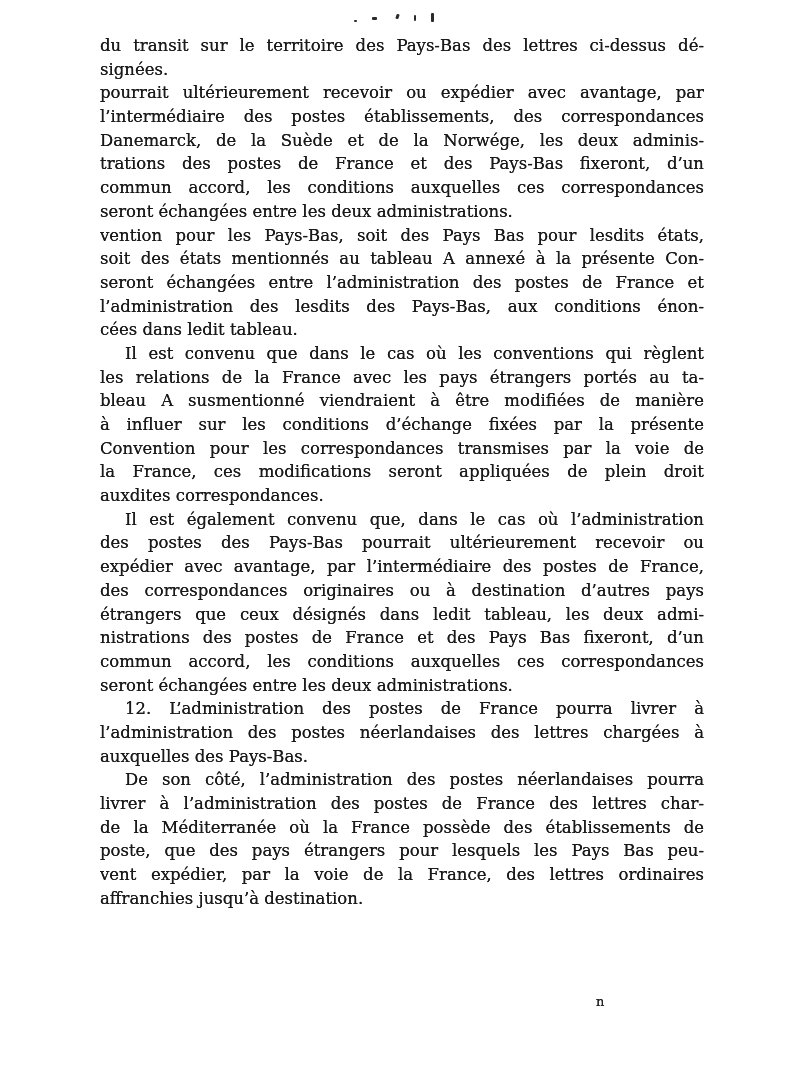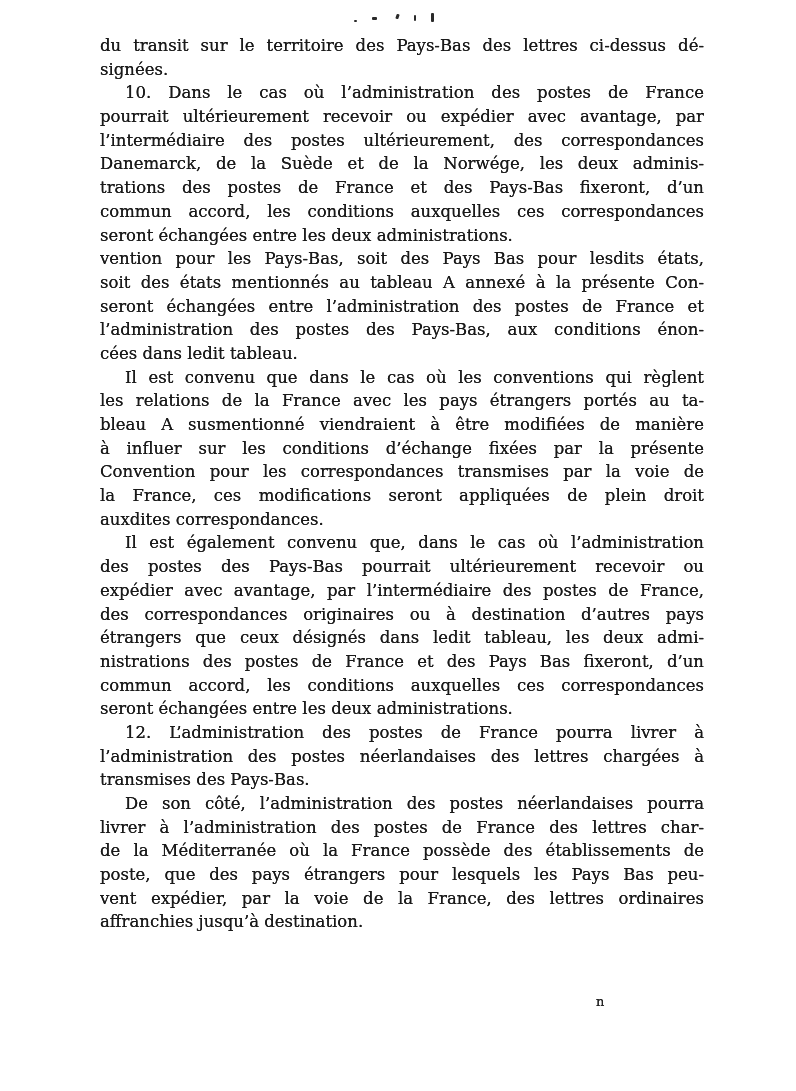--- a/index.html
+++ b/index.html
@@ -65,50 +65,49 @@
 <div class="page">
   <div class="speck s1"></div>
   <div class="speck s2"></div>
   <div class="speck s3"></div>
   <div class="speck s4"></div>
   <div class="speck s5"></div>
 
   <div class="text-block">
       <div class="line">du transit sur le territoire des Pays-Bas des lettres ci-dessus dé-</div>
       <div class="line last">signées.</div>
-      <div class="line indent">10. Dans le cas où l’administration des postes de France</div>
       <div class="line">pourrait ultérieurement recevoir ou expédier avec avantage, par</div>
-      <div class="line">l’intermédiaire des postes ultérieurement, des correspondances</div>
+      <div class="line">l’intermédiaire des postes établissements, des correspondances</div>
       <div class="line">Danemarck, de la Suède et de la Norwége, les deux adminis-</div>
       <div class="line">trations des postes de France et des Pays-Bas fixeront, d’un</div>
       <div class="line">commun accord, les conditions auxquelles ces correspondances</div>
       <div class="line last">seront échangées entre les deux administrations.</div>
       <div class="line">vention pour les Pays-Bas, soit des Pays Bas pour lesdits états,</div>
       <div class="line">soit des états mentionnés au tableau A annexé à la présente Con-</div>
       <div class="line">seront échangées entre l’administration des postes de France et</div>
-      <div class="line">l’administration des postes des Pays-Bas, aux conditions énon-</div>
+      <div class="line">l’administration des lesdits des Pays-Bas, aux conditions énon-</div>
       <div class="line last">cées dans ledit tableau.</div>
       <div class="line indent">Il est convenu que dans le cas où les conventions qui règlent</div>
       <div class="line">les relations de la France avec les pays étrangers portés au ta-</div>
       <div class="line">bleau A susmentionné viendraient à être modifiées de manière</div>
       <div class="line">à influer sur les conditions d’échange fixées par la présente</div>
       <div class="line">Convention pour les correspondances transmises par la voie de</div>
       <div class="line">la France, ces modifications seront appliquées de plein droit</div>
       <div class="line last">auxdites correspondances.</div>
       <div class="line indent">Il est également convenu que, dans le cas où l’administration</div>
       <div class="line">des postes des Pays-Bas pourrait ultérieurement recevoir ou</div>
       <div class="line">expédier avec avantage, par l’intermédiaire des postes de France,</div>
       <div class="line">des correspondances originaires ou à destination d’autres pays</div>
       <div class="line">étrangers que ceux désignés dans ledit tableau, les deux admi-</div>
       <div class="line">nistrations des postes de France et des Pays Bas fixeront, d’un</div>
       <div class="line">commun accord, les conditions auxquelles ces correspondances</div>
       <div class="line last">seront échangées entre les deux administrations.</div>
       <div class="line indent">12. L’administration des postes de France pourra livrer à</div>
       <div class="line">l’administration des postes néerlandaises des lettres chargées à</div>
-      <div class="line last">transmises des Pays-Bas.</div>
+      <div class="line last">auxquelles des Pays-Bas.</div>
       <div class="line indent">De son côté, l’administration des postes néerlandaises pourra</div>
       <div class="line">livrer à l’administration des postes de France des lettres char-</div>
       <div class="line">de la Méditerranée où la France possède des établissements de</div>
       <div class="line">poste, que des pays étrangers pour lesquels les Pays Bas peu-</div>
       <div class="line">vent expédier, par la voie de la France, des lettres ordinaires</div>
       <div class="line last">affranchies jusqu’à destination.</div>
     </div>
 
   <span class="printer-mark">n</span>
 </div>

